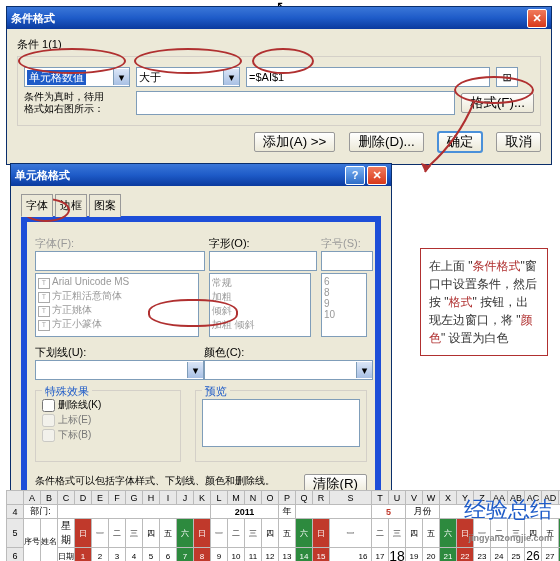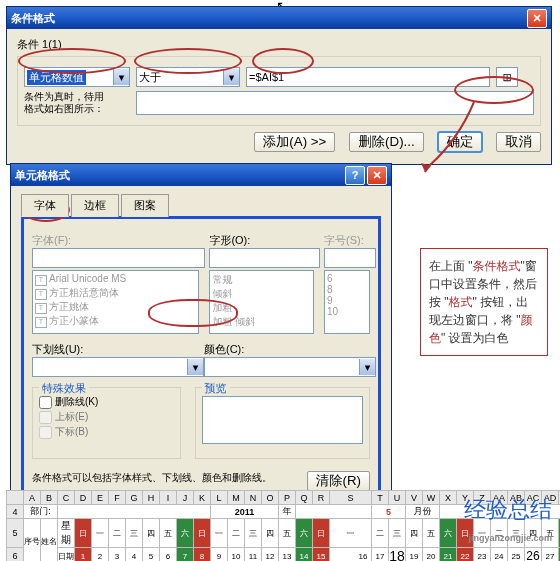--- a/index.html
+++ b/index.html
@@ -18,23 +18,23 @@
 .btn.focus{outline:2px solid #4a90d9;outline-offset:-1px}
 .fieldset{border:1px solid #d4d0c8;padding:6px;margin:4px 0;position:relative}
 .legend{position:absolute;top:-7px;left:6px;background:#ece9d8;padding:0 3px;color:#1e5bc8}
 .list{background:#fff;border:1px solid #7f9db9;padding:2px;height:58px;overflow:hidden;font-size:10px;color:#999}
 .list div{white-space:nowrap}
 .circle{position:absolute;border:2px solid #b03030;border-radius:50%;pointer-events:none}
 .note{position:absolute;border:1px solid #b03030;background:#fff;padding:8px;font-size:12px;line-height:1.5;color:#333;width:110px}
 .note .hl{color:#b03030}
 .arrow-line{position:absolute;pointer-events:none}
 .tabs{display:flex;margin-bottom:-1px}
-.tab{padding:3px 12px;border:1px solid #999;background:#ece9d8;border-bottom:none;margin-right:2px}
+.tab{padding:3px 4px;border:1px solid #999;background:#ece9d8;border-bottom:none;margin-right:2px}
 .tab.active{background:#ece9d8;position:relative;z-index:2;border-bottom:1px solid #ece9d8}
-.tabpanel{border:3px solid #1d4ed8;padding:8px;background:#ece9d8}
+.tabpanel{border:6px solid #1d4ed8;padding:8px;background:#ece9d8}
 .grp{margin:2px 0}
 .ttf{display:inline-block;width:10px;height:9px;border:1px solid #aaa;font-size:7px;text-align:center;line-height:8px;color:#aaa;margin-right:2px}
 .sheet{position:absolute;border-collapse:collapse;font-size:9px}
 .sheet td,.sheet th{border:1px solid #bbb;padding:0;text-align:center;height:13px;min-width:16px;background:#fff}
 .sheet th{background:#e8e8e8;font-weight:normal}
 .sheet .rh{background:#e8e8e8}
 .sat{background:#2d8a3e!important;color:#fff}
 .sun{background:#c0392b!important;color:#fff}
 .watermark{position:absolute;right:8px;bottom:36px;font-size:22px;font-weight:normal;color:#1e5bc8;text-shadow:0 0 2px #fff}
 .watermark-sub{position:absolute;right:8px;bottom:18px;font-size:9px;color:#888;font-weight:bold}
@@ -66,20 +66,21 @@
           </span>
 <span class="inp" style="width:238px">
             <span>=$AI$1</span>
           </span>
 <span class="inp" style="width:16px;justify-content:center">⊞</span>
 </div>
 <div class="row">
 <span style="width:106px;white-space:pre-line;font-size:10px;line-height:1.2">条件为真时，待用
 格式如右图所示：</span>
 <span class="inp" style="flex:1;height:22px;background:#fff"></span>
+<button class="btn">格式(F)...</button>
 </div>
 </div>
 <div class="row" style="justify-content:flex-end;gap:14px;margin-top:6px">
 <button class="btn">添加(A) &gt;&gt;</button>
 <button class="btn">删除(D)...</button>
 <button class="btn focus">确定</button>
 <button class="btn">取消</button>
 </div>
 </div>
 </div>
@@ -116,22 +117,22 @@
 <div><span class="ttf">T</span><span>方正粗活意简体</span></div>
 <div><span class="ttf">T</span><span>方正姚体</span></div>
 <div><span class="ttf">T</span><span>方正小篆体</span></div>
 </div>
 </div>
 <div class="grp" style="flex:1">
 <div class="label">字形(O):</div>
 <div class="inp" style="width:100%"></div>
 <div class="list">
 <div>常规</div>
+<div>加粗</div>
 <div>倾斜</div>
-<div>加粗</div>
 <div>加粗 倾斜</div>
 </div>
 </div>
 <div class="grp" style="width:46px">
 <div class="label" style="color:#999">字号(S):</div>
 <div class="inp" style="width:100%"></div>
 <div class="list">
 <div>6</div>
 <div>8</div>
 <div>9</div>

